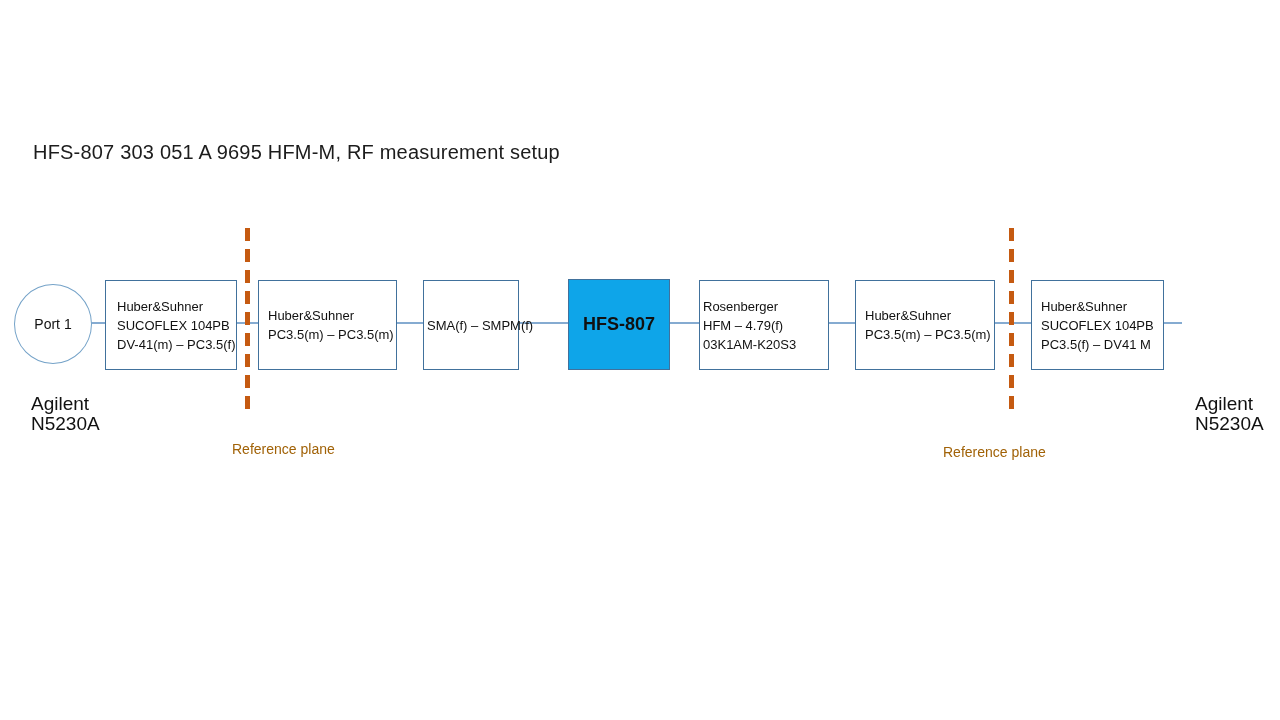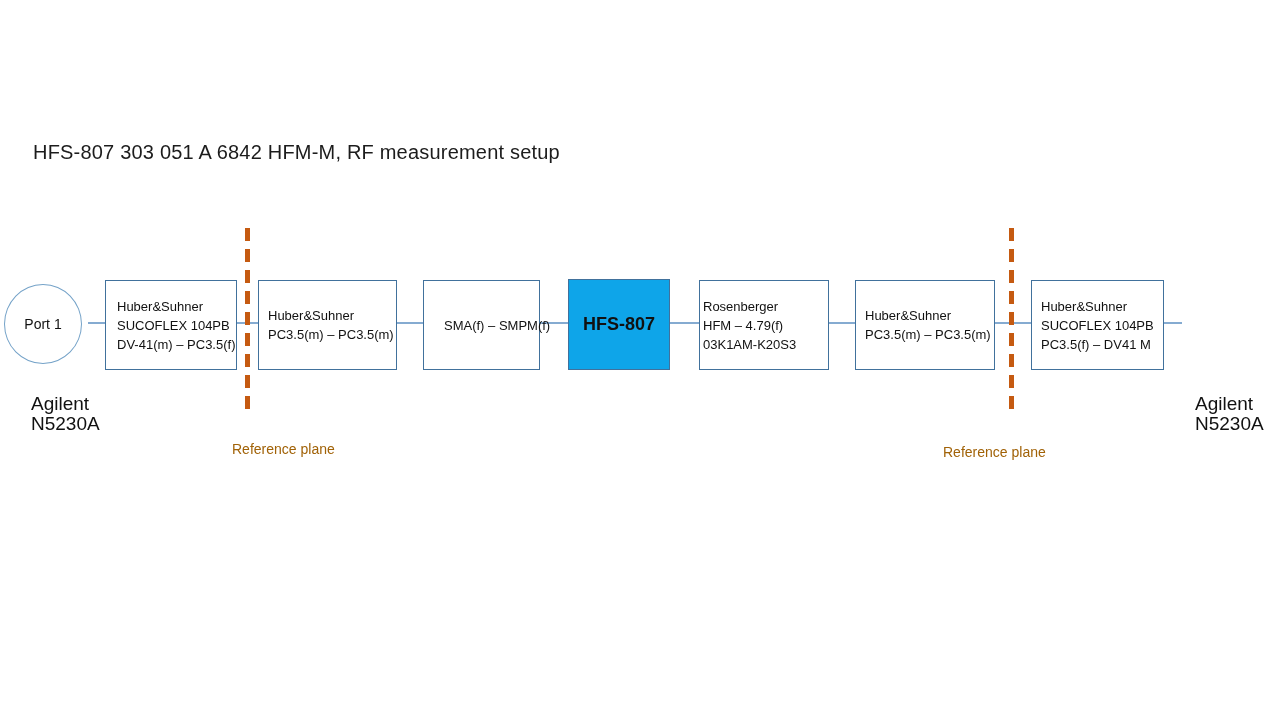--- a/index.html
+++ b/index.html
@@ -27,52 +27,52 @@
   
   .block {
     position:absolute; top:280px; height:90px; background:#ffffff;
     border:1px solid #41719C; display:flex; flex-direction:column;
     justify-content:center; font-size:13px; line-height:19px;
     white-space:nowrap; color:#111;
   }
   .block span { display:block; }
   .b1 { left:105px;  width:132px; padding-left:11px; }
   .b2 { left:258px;  width:139px; padding-left:9px;  }
-  .b3 { left:423px;  width:117px; padding-left:20px;  }
+  .b3 { left:423px;  width:96px; padding-left:3px;  }
   .b4 { left:568px;  top:279px; width:102px; height:91px; background:#0ea5e9;
         align-items:center; padding-left:0; font-size:18px; font-weight:bold; }
   .b5 { left:699px;  width:130px; padding-left:3px; }
   .b6 { left:855px;  width:140px; padding-left:9px;  }
   .b7 { left:1031px; width:133px; padding-left:9px;  }
   
   .port {
     position:absolute; border:1px solid #74A2C8; border-radius:50%;
     background:#fff; display:flex; align-items:center; justify-content:center;
     font-size:14px; color:#111;
   }
-  .port.p1 { left:4px;  top:284px; width:78px; height:80px; }
+  .port.p1 { left:14px;  top:284px; width:78px; height:80px; }
   .port.p2 { left:1182px; top:280px; width:88px; height:88px; }
   .instrument {
     position:absolute; font-size:19px; line-height:20px;
     white-space:pre-line; color:#111;
   }
   .instrument.left  { left:31px;   top:394px; }
   .instrument.right { left:1195px; top:394px; }
   .refplane-label {
     position:absolute; font-size:14px; color:#a16207; white-space:nowrap;
   }
   .refplane-label.left  { left:232px; top:441px; }
   .refplane-label.right { left:943px; top:444px; }
 </style>
 </head>
 <body>
 
 <div class="canvas">
 
-  <div class="slide-title">HFS-807 303 051 A 6842 HFM-M, RF measurement setup</div>
+  <div class="slide-title">HFS-807 303 051 A 9695 HFM-M, RF measurement setup</div>
 
   <div class="wire"></div>
 
   <div class="refline left"></div>
   <div class="refline right"></div>
 
   <div class="port p1">
     <span>Port 1</span>
   </div>
 

